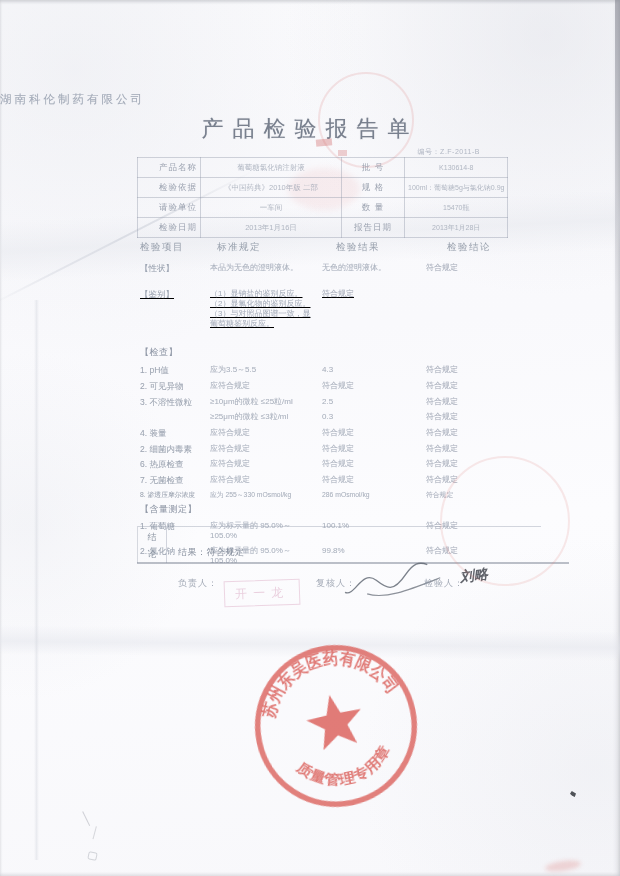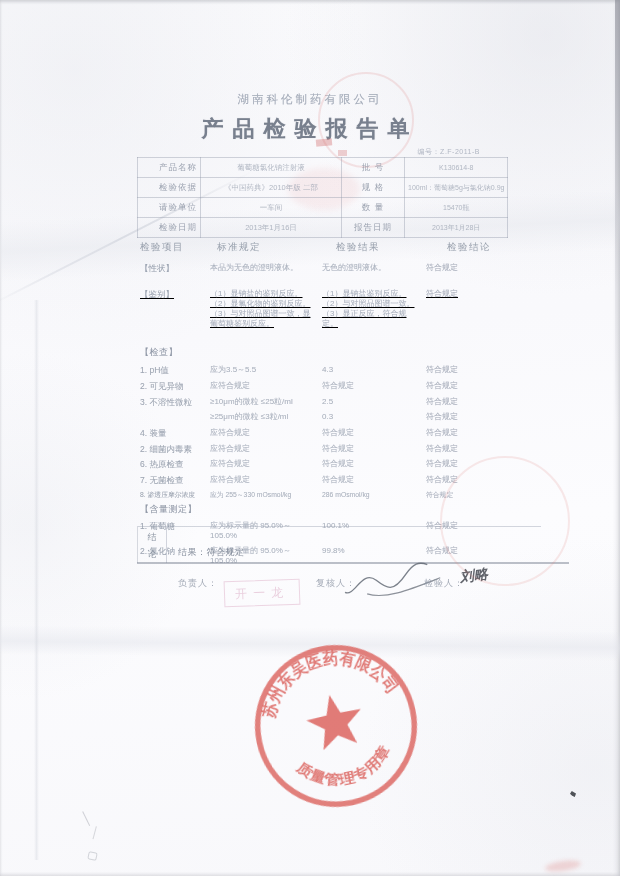--- a/index.html
+++ b/index.html
@@ -24,23 +24,23 @@
     background:linear-gradient(to right, rgba(0,0,0,0), rgba(185,190,202,.55), rgba(0,0,0,0));}
   .crease2{left:0;top:205px;width:640px;height:60px;transform:rotate(-3deg);
     background:linear-gradient(to bottom, rgba(0,0,0,0), rgba(228,230,236,.45) 50%, rgba(0,0,0,0));}
   .crease3{left:0;top:628px;width:640px;height:30px;transform:rotate(.6deg);
     background:linear-gradient(to bottom, rgba(0,0,0,0), rgba(226,228,235,.5) 55%, rgba(0,0,0,0));}
   .crease4{left:34px;top:300px;width:5px;height:560px;
     background:linear-gradient(to right, rgba(0,0,0,0), rgba(210,213,221,.4), rgba(0,0,0,0));}
   .edge-right{right:0;top:0;width:5px;height:420px;
     background:linear-gradient(to bottom, rgba(125,127,138,.55), rgba(170,172,182,.18) 70%, rgba(0,0,0,0));}
   
-  .company{left:0;top:92px;width:620px;text-align:center;font-size:11.5px;letter-spacing:3px;
+  .company{left:0;top:92px;width:620px;text-align:left;font-size:11.5px;letter-spacing:3px;
     color:rgba(158,166,180,.75);text-shadow:0 0 .6px rgba(158,166,180,.6);}
-  .title{left:0;top:114px;width:620px;text-align:center;font-size:22px;font-weight:700;
+  .title{left:0;top:114px;width:620px;text-align:center;font-size:22px;font-weight:400;
     letter-spacing:9px;color:rgba(112,120,134,.88);text-shadow:0 0 .7px rgba(112,120,134,.5);}
   .report-no{left:330px;top:147px;width:150px;text-align:right;font-size:7px;
     color:rgba(160,168,182,.8);letter-spacing:.5px;}
   
   .stamp-top{left:318px;top:72px;width:92px;height:92px;border-radius:50%;
     border:2.5px solid rgba(222,140,140,.22);}
   .redspeck1{left:316px;top:139px;width:16px;height:7px;background:rgba(205,95,95,.35);filter:blur(.6px);transform:rotate(-5deg);}
   .redspeck2{left:338px;top:150px;width:9px;height:6px;background:rgba(205,95,95,.28);filter:blur(.7px);}
   .redblob-info{left:288px;top:168px;width:72px;height:42px;background:rgba(222,120,120,.10);filter:blur(3px);border-radius:50%;}
   
@@ -152,21 +152,20 @@
 
     <div class="irow gap8">
       <span class="c-name">【性状】</span>
       <span class="c-std">本品为无色的澄明液体。</span>
       <span class="c-res">无色的澄明液体。</span>
       <span class="c-verdict">符合规定</span>
     </div>
     <div class="irow tall">
       <span class="c-name">【鉴别】</span>
       <span class="c-std">（1）显钠盐的鉴别反应。（2）显氯化物的鉴别反应。（3）与对照品图谱一致，显葡萄糖鉴别反应。</span>
-      <span class="c-res">（1）显钠盐鉴别反应。（2）与对照品图谱一致。（3）显正反应，符合规定。</span>
       <span class="c-verdict">符合规定</span>
     </div>
     <div class="irow sect">
       <span class="c-name">【检查】</span>
       <span></span>
         <span></span>
         <span></span>
     </div>
     <div class="irow">
       <span class="c-name">1. pH值</span>

